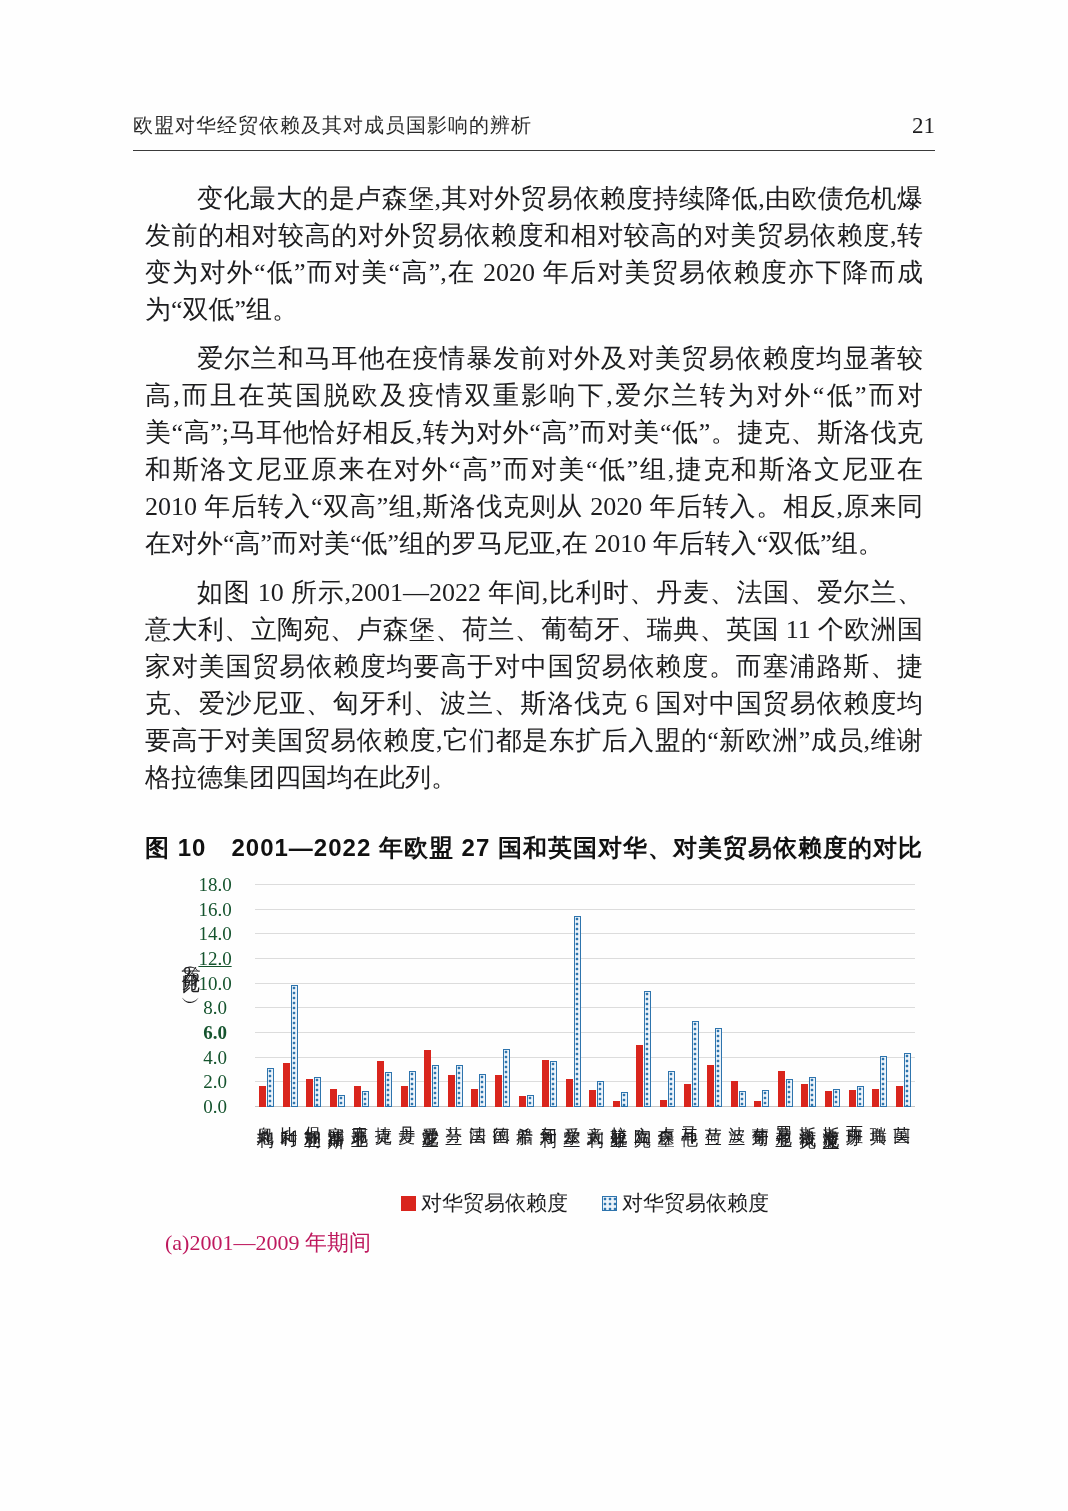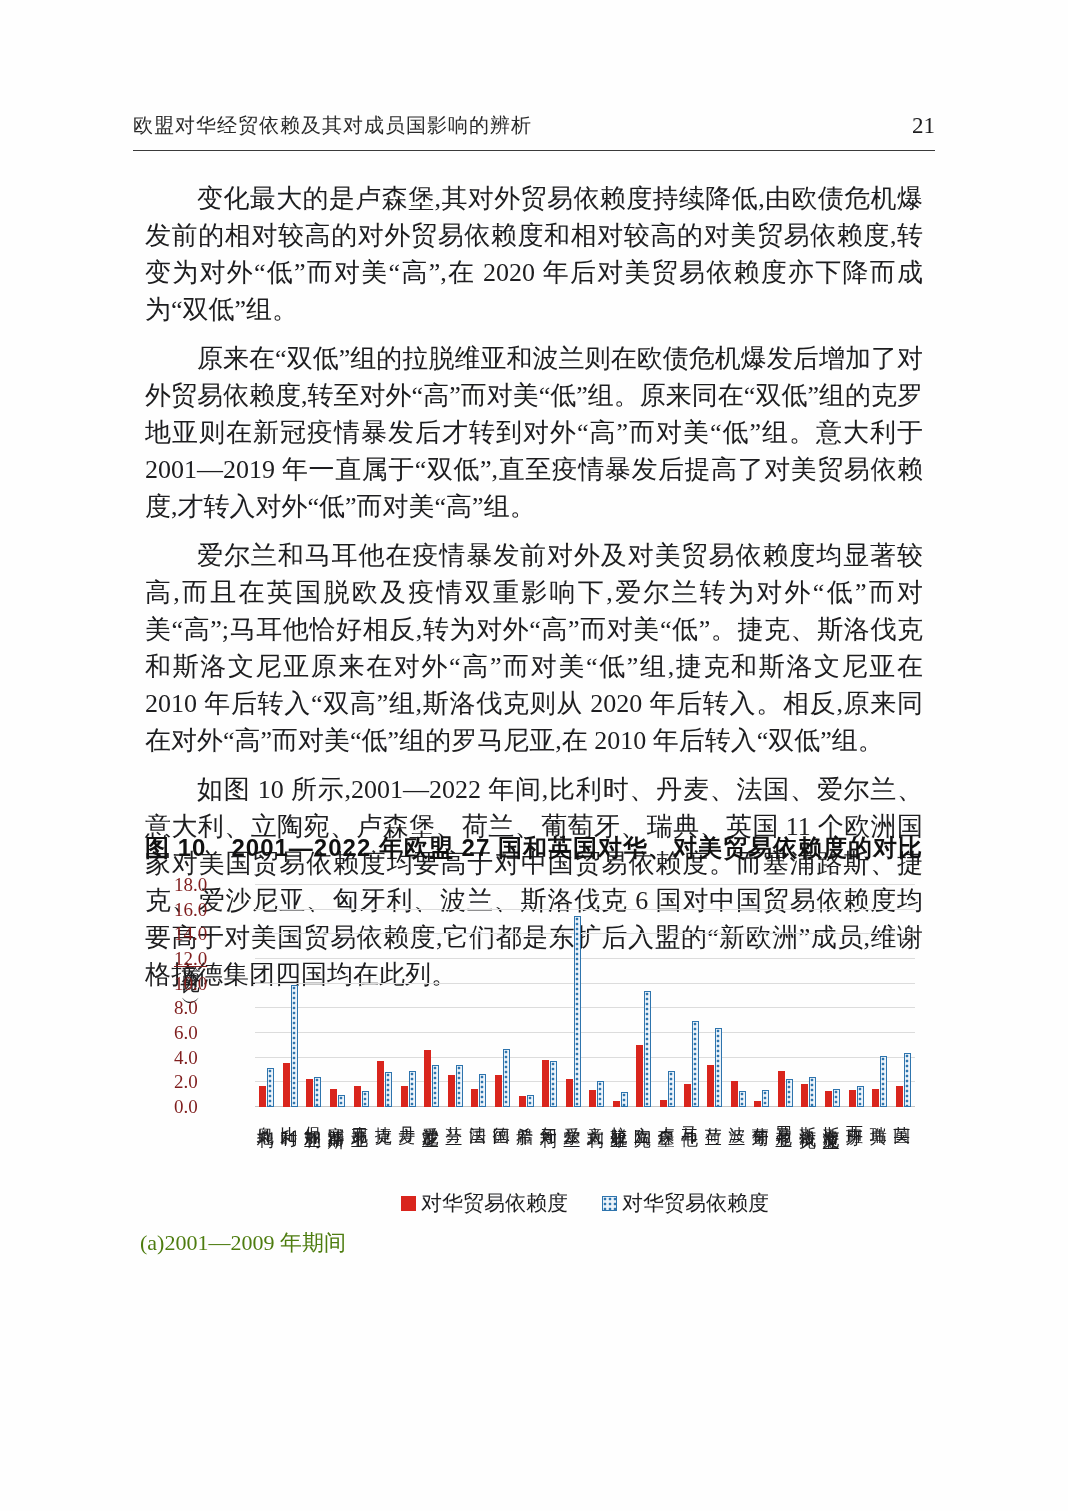--- a/index.html
+++ b/index.html
@@ -27,22 +27,22 @@
     position:absolute;left:133px;top:832px;width:802px;
     text-align:center;font-size:24px;font-weight:700;
     font-family:"Liberation Sans","DejaVu Sans",sans-serif;
     color:#111;letter-spacing:1px;
   }
   .chart{position:absolute;left:0;top:873px;width:1068px;height:350px;}
   .plot{position:absolute;left:255px;top:12px;width:660px;height:222px;}
   .gridline{position:absolute;left:0;width:100%;height:0;border-top:1px solid #dcdcdc;}
   .gridline.zero{border-top:1px solid #c4c4c4;}
   .ytick{
-    position:absolute;left:174px;width:60px;text-align:left;
-    font-size:19px;color:#7f1d1d;
+    position:absolute;left:185px;width:60px;text-align:center;
+    font-size:19px;color:#14532d;
   }
   .yaxis-label{
     position:absolute;left:178px;top:82px;height:150px;
     writing-mode:vertical-rl;text-orientation:upright;
     font-size:19px;color:#1d1d1f;letter-spacing:2px;
   }
   .bar{position:absolute;bottom:0;}
   .bar.cn{background:#d9251d;}
   .bar.us{
     background-color:#eaf2fa;
@@ -65,38 +65,37 @@
   .legend-item{display:flex;align-items:center;gap:5px;}
   .sw{width:15px;height:15px;display:inline-block;}
   .sw-cn{background:#d9251d;}
   .sw-us{
     background-color:#eaf2fa;
     background-image:radial-gradient(circle at 2px 2px,#2e74ad 1.1px,rgba(0,0,0,0) 1.7px);
     background-size:5px 5px;
     border:1.5px solid #2e74ad;box-sizing:border-box;
   }
   .fig-caption{
-    position:absolute;left:140px;top:1228px;
-    font-size:22px;color:#4d7c0f;
+    position:absolute;left:165px;top:1228px;
+    font-size:22px;color:#be185d;
   }
 </style>
 </head>
 <body>
 
 <div class="page">
 
   <div class="header">
     <span class="header-title">欧盟对华经贸依赖及其对成员国影响的辨析</span>
     <span class="page-number">21</span>
   </div>
   <div class="rule"></div>
 
   <div class="content">
     <p>变化最大的是卢森堡,其对外贸易依赖度持续降低,由欧债危机爆发前的相对较高的对外贸易依赖度和相对较高的对美贸易依赖度,转变为对外“低”而对美“高”,在 2020 年后对美贸易依赖度亦下降而成为“双低”组。</p>
-    <p>原来在“双低”组的拉脱维亚和波兰则在欧债危机爆发后增加了对外贸易依赖度,转至对外“高”而对美“低”组。原来同在“双低”组的克罗地亚则在新冠疫情暴发后才转到对外“高”而对美“低”组。意大利于 2001—2019 年一直属于“双低”,直至疫情暴发后提高了对美贸易依赖度,才转入对外“低”而对美“高”组。</p>
     <p>爱尔兰和马耳他在疫情暴发前对外及对美贸易依赖度均显著较高,而且在英国脱欧及疫情双重影响下,爱尔兰转为对外“低”而对美“高”;马耳他恰好相反,转为对外“高”而对美“低”。捷克、斯洛伐克和斯洛文尼亚原来在对外“高”而对美“低”组,捷克和斯洛文尼亚在 2010 年后转入“双高”组,斯洛伐克则从 2020 年后转入。相反,原来同在对外“高”而对美“低”组的罗马尼亚,在 2010 年后转入“双低”组。</p>
     <p>如图 10 所示,2001—2022 年间,比利时、丹麦、法国、爱尔兰、意大利、立陶宛、卢森堡、荷兰、葡萄牙、瑞典、英国 11 个欧洲国家对美国贸易依赖度均要高于对中国贸易依赖度。而塞浦路斯、捷克、爱沙尼亚、匈牙利、波兰、斯洛伐克 6 国对中国贸易依赖度均要高于对美国贸易依赖度,它们都是东扩后入盟的“新欧洲”成员,维谢格拉德集团四国均在此列。</p>
   </div>
 
   <div class="fig-title">图 10　2001—2022 年欧盟 27 国和英国对华、对美贸易依赖度的对比</div>
 
   <div class="chart" id="chart">
     <div class="yaxis-label">百分比（%）</div>
     <div class="plot" id="plot">
         <div class="gridline zero" style="bottom: 0px;"></div>
@@ -163,21 +162,21 @@
         <div class="bar us" style="left: 601.571px; width: 7px; height: 20.9667px;"></div>
         <div class="bar cn" style="left: 617.143px; width: 7px; height: 18.5px;"></div>
         <div class="bar us" style="left: 625.143px; width: 7px; height: 50.5667px;"></div>
         <div class="bar cn" style="left: 640.714px; width: 7px; height: 20.9667px;"></div>
         <div class="bar us" style="left: 648.714px; width: 7px; height: 54.2667px;"></div>
       </div>
     <div id="yticks">
         <div class="ytick" style="top: 223px;">0.0</div>
         <div class="ytick" style="top: 198.333px;">2.0</div>
         <div class="ytick" style="top: 173.667px;">4.0</div>
-        <div class="ytick" style="top: 149px;">6.0</div>
+        <div class="ytick" style="top: 149px; font-weight: bold;">6.0</div>
         <div class="ytick" style="top: 124.333px;">8.0</div>
         <div class="ytick" style="top: 99.6667px;">10.0</div>
         <div class="ytick" style="top: 75px; text-decoration: underline;">12.0</div>
         <div class="ytick" style="top: 50.3333px;">14.0</div>
         <div class="ytick" style="top: 25.6667px;">16.0</div>
         <div class="ytick" style="top: 1px;">18.0</div>
       </div>
     <div id="xlabels">
         <div class="xlabel" style="left: 256.786px;">奥地利</div>
         <div class="xlabel" style="left: 280.357px;">比利时</div>

